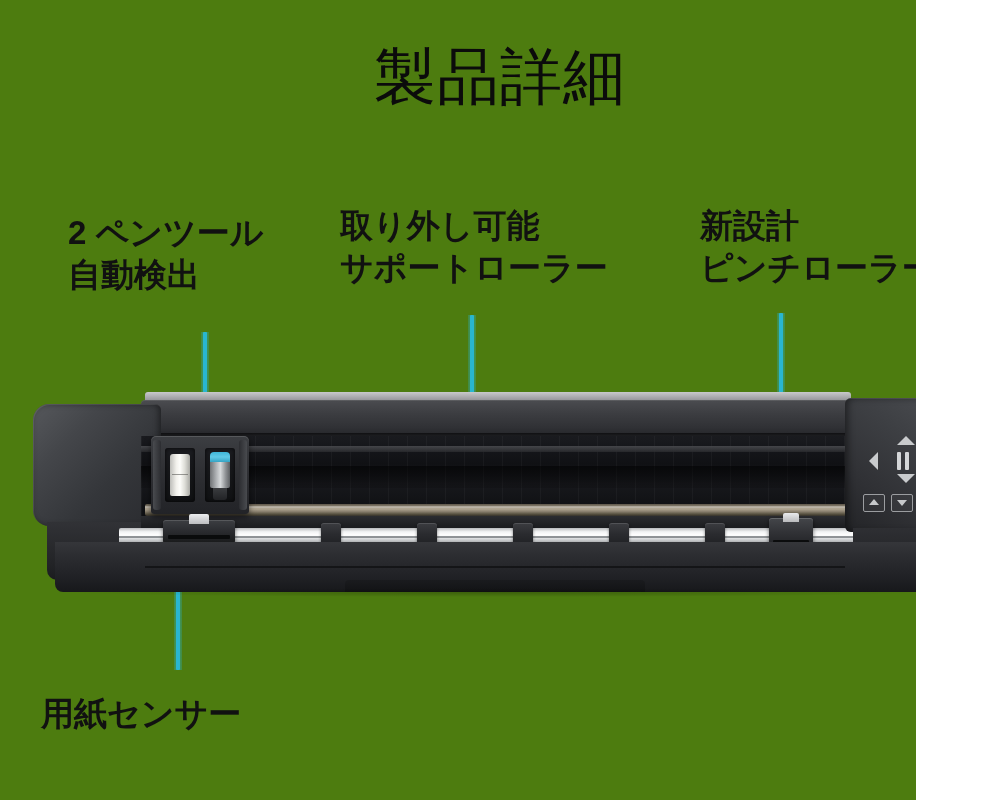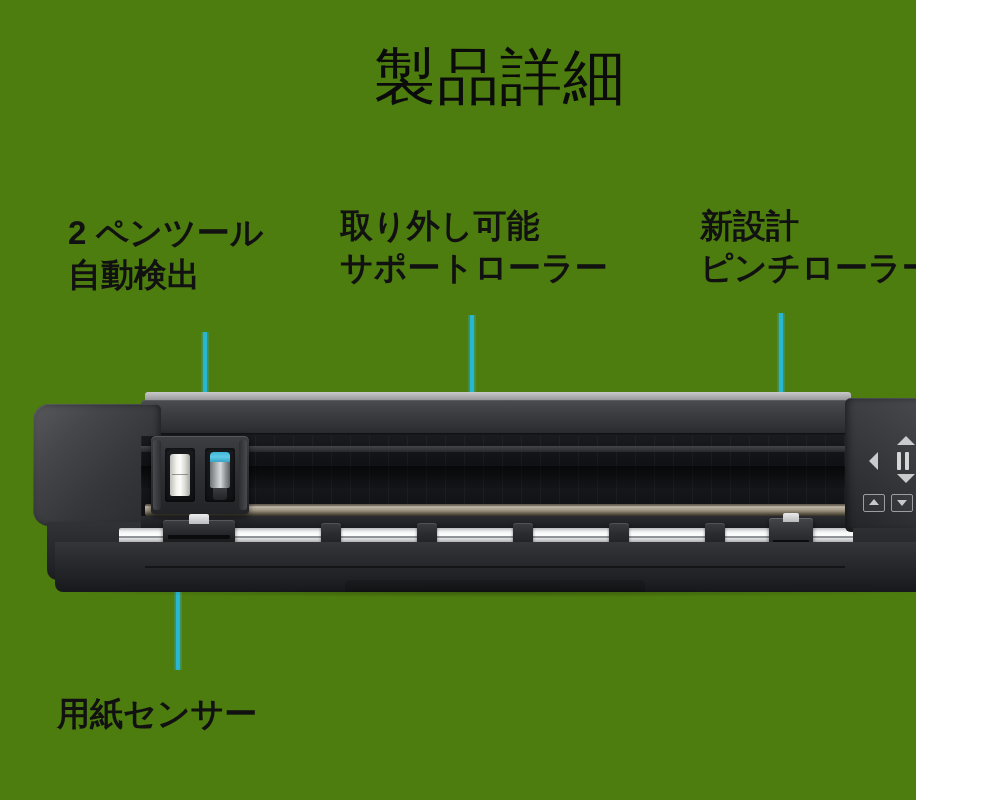--- a/index.html
+++ b/index.html
@@ -40,21 +40,21 @@
     font-size: 33px;
     line-height: 1.28;
     font-weight: 700;
     white-space: pre;
     letter-spacing: 0px;
   }
   #label-pen       { left: 68px;  top: 212px; }
   #label-roller    { left: 340px; top: 205px; }
   #label-pinch     { left: 700px; top: 205px; }
   #label-touch     { left: 672px; top: 613px; }
-  #label-sensor    { left: 57px;  top: 693px; }
+  #label-sensor    { left: 41px;  top: 693px; }
 
   
   .leader {
     position: absolute;
     width: 4px;
     background: #29b6d0;
     border-radius: 1px;
   }
   .leader::after{
     content:"";

